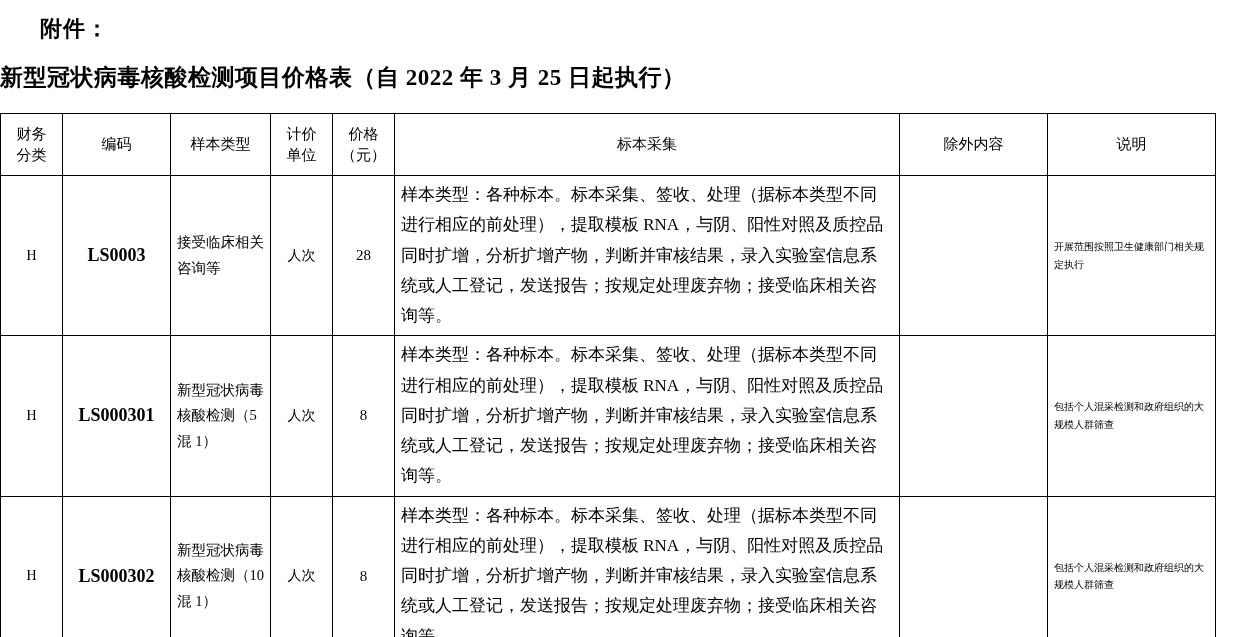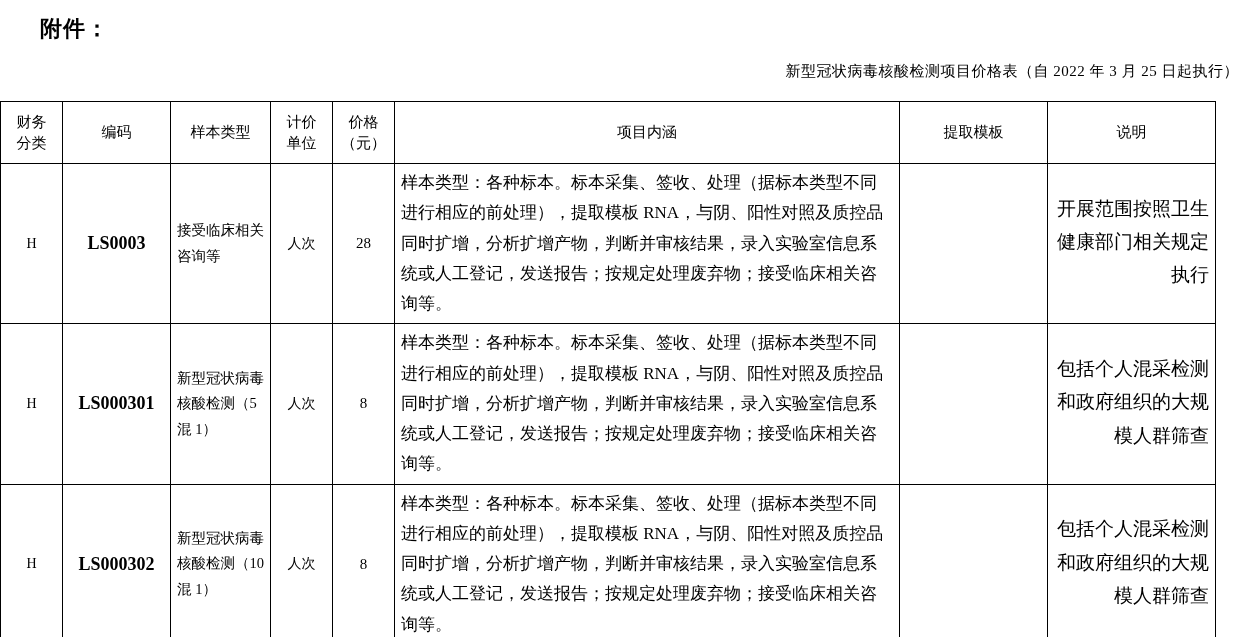--- a/index.html
+++ b/index.html
@@ -22,24 +22,24 @@
   }
   .attachment-label {
     font-family: "Liberation Serif", "DejaVu Serif", serif;
     font-weight: bold;
     font-size: 22px;
     line-height: 1;
     padding: 18px 0 0 40px;
     letter-spacing: 1px;
   }
   .doc-title {
-    text-align: right;
+    text-align: left;
     font-family: "Liberation Serif", "DejaVu Serif", serif;
-    font-weight: normal;
-    font-size: 15px;
+    font-weight: bold;
+    font-size: 23px;
     padding: 22px 0 20px 0;
     letter-spacing: 0.5px;
   }
   .table-wrap {
     padding: 0 0;
   }
   table.price-table {
     border-collapse: collapse;
     width: 1215px;
     table-layout: fixed;
@@ -78,26 +78,25 @@
     padding-left: 10px;
     padding-right: 4px;
   }
   td.content-cell {
     text-align: left;
     line-height: 1.78;
     font-size: 17px;
     padding: 8px 8px 8px 8px;
   }
   td.note-cell {
-    text-align: right;
+    text-align: left;
     line-height: 1.75;
-    font-size: 19px;
+    font-size: 10px;
     padding-left: 10px;
     padding-right: 6px;
-    font-family: Liberation Mono, monospace;
   }
   td.code-cell {
     font-size: 18px;
     font-weight: bold;
   }
   td.price-cell {
     font-size: 15px;
     margin-left: 12px;
   }
   .row-1 td { height: 148px; }
@@ -134,22 +133,22 @@
           <th>编码</th>
           <th>样本类型</th>
           <th>
             <div>计价</div>
             <div>单位</div>
           </th>
           <th>
             <div>价格</div>
             <div>（元）</div>
           </th>
-          <th>项目内涵</th>
-          <th>提取模板</th>
+          <th>标本采集</th>
+          <th>除外内容</th>
           <th>说明</th>
         </tr>
       </thead>
       <tbody>
         <tr class="row-1">
           <td class="center">H</td>
           <td class="center code-cell">LS0003</td>
           <td class="name-cell">接受临床相关咨询等</td>
           <td class="center">人次</td>
           <td class="center price-cell">28</td>

